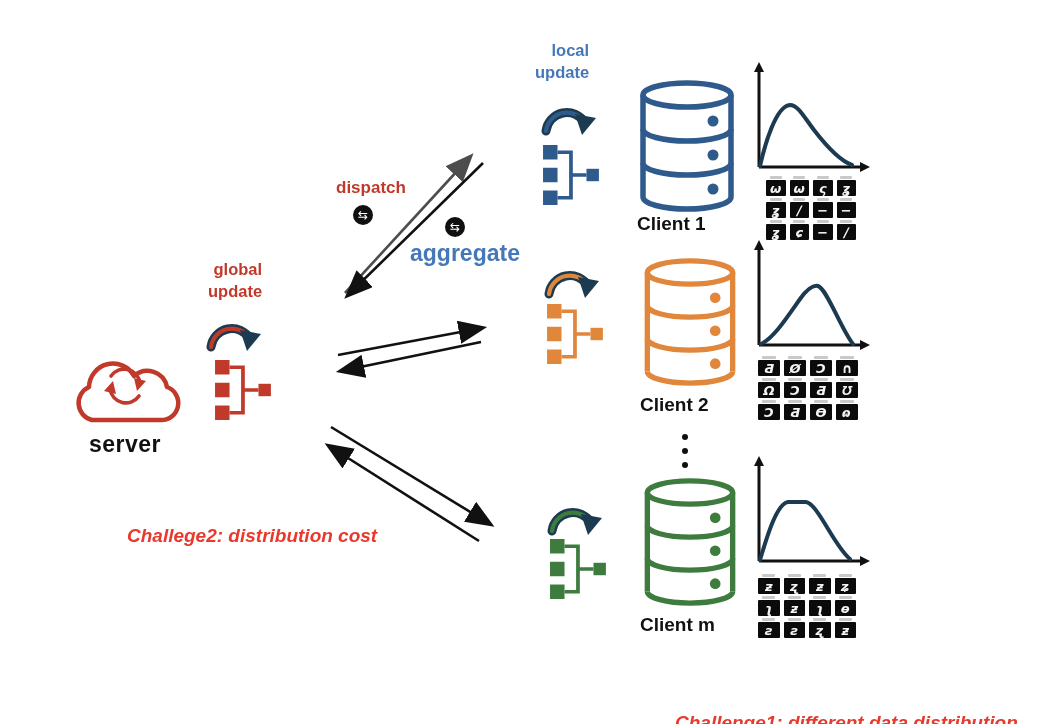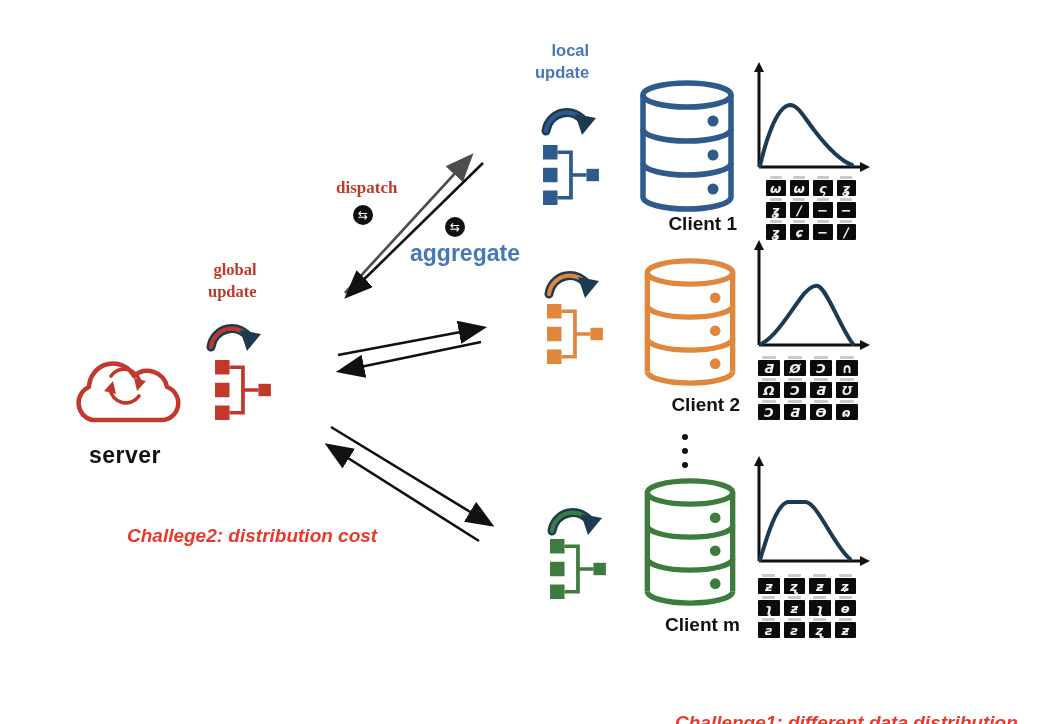--- a/index.html
+++ b/index.html
@@ -1,23 +1,23 @@
 <!DOCTYPE html>
 <html style="--red: #c0392b; --red2: #e9392c; --blue: #2e5a8c; --blue2: #4678b8; --orange: #e0873c; --green: #3e7b3e; --navy: #1c3b50; --ink: #111111; --gray: #4d4d4d;"><head>
 <meta charset="utf-8">
 <style>
   html,body{margin:0;padding:0;background:#ffffff;}
   body{width:1058px;height:724px;position:relative;overflow:hidden;
        font-family:"Liberation Sans","DejaVu Sans",sans-serif;}
   .abs{position:absolute;}
   .lbl{font-size:16.5px;font-weight:600;line-height:1.32;white-space:pre-line;text-align:right;}
-  .red-label{color:var(--red);font-family:Liberation Serif, serif;}
+  .red-label{color:var(--red);}
   .blue-label{color:var(--blue2);}
   .server-label{font-size:23px;font-weight:800;color:var(--ink);letter-spacing:.5px;}
-  .client-label{font-size:19px;font-weight:700;color:var(--ink);text-align:right;width:100px;}
+  .client-label{font-size:19px;font-weight:700;color:var(--ink);text-align:left;width:100px;}
   .challenge{font-size:19px;font-weight:700;font-style:italic;color:var(--red2);white-space:nowrap;}
   .xfer{width:20px;height:20px;border-radius:50%;background:#101010;color:#fff;
         display:flex;align-items:center;justify-content:center;font-size:12px;line-height:1;}
   .digit-grid{display:grid;grid-template-columns:repeat(4,1fr);column-gap:4px;row-gap:2px;}
   .tile .cap{height:3px;width:62%;margin:0 auto 1px;background:#c9c9c9;border-radius:1px;}
   .tile .cell{height:16px;background:#0b0b0b;border-radius:1px;color:#f4f4f4;
               display:flex;align-items:center;justify-content:center;
               font-size:13px;font-weight:700;font-style:italic;
               font-family:"DejaVu Sans",sans-serif;}
   .dots{display:flex;flex-direction:column;gap:8px;}
@@ -63,21 +63,21 @@
   </svg>
 
   <svg class="abs" style="left:3px;top:77px;" width="137" height="95" viewBox="0 0 137 95">
     <path d="M34,88 h69 a17,17 0 0 0 6,-33 a20,20 0 0 0 -33,-11 a24,24 0 0 0 -45,11 a17.5,17.5 0 0 0 3,33 z" fill="none" stroke="currentColor" stroke-width="4.5" stroke-linejoin="round"></path>
     <path d="M53,44 A16,16 0 0 1 82,51" fill="none" stroke="currentColor" stroke-width="3.6" stroke-linecap="round"></path>
     <polygon points="76,46 88,49 79,59" fill="currentColor"></polygon>
     <path d="M81,64 A16,16 0 0 1 52,57" fill="none" stroke="currentColor" stroke-width="3.6" stroke-linecap="round"></path>
     <polygon points="58,62 46,59 55,49" fill="currentColor"></polygon>
   </svg>
 
-  <div class="abs server-label" style="left:34px;top:176px;margin-top:11px;">server</div>
+  <div class="abs server-label" style="left:34px;top:176px;">server</div>
 </div>
 
 <div class="abs lbl red-label" style="left:336px;top:177px;font-size:17px;">dispatch</div>
 <div class="abs xfer" style="left:353px;top:205px;">⇆</div>
 <div class="abs xfer" style="left:445px;top:217px;">⇆</div>
 <div class="abs lbl blue-label" style="left:410px;top:238px;font-size:23px;">aggregate</div>
 
 <div class="abs" style="left: 0px; top: 0px; color: rgb(46, 90, 140);">
   <div class="abs lbl blue-label" style="left:535px;top:40px;">local
 update</div>

